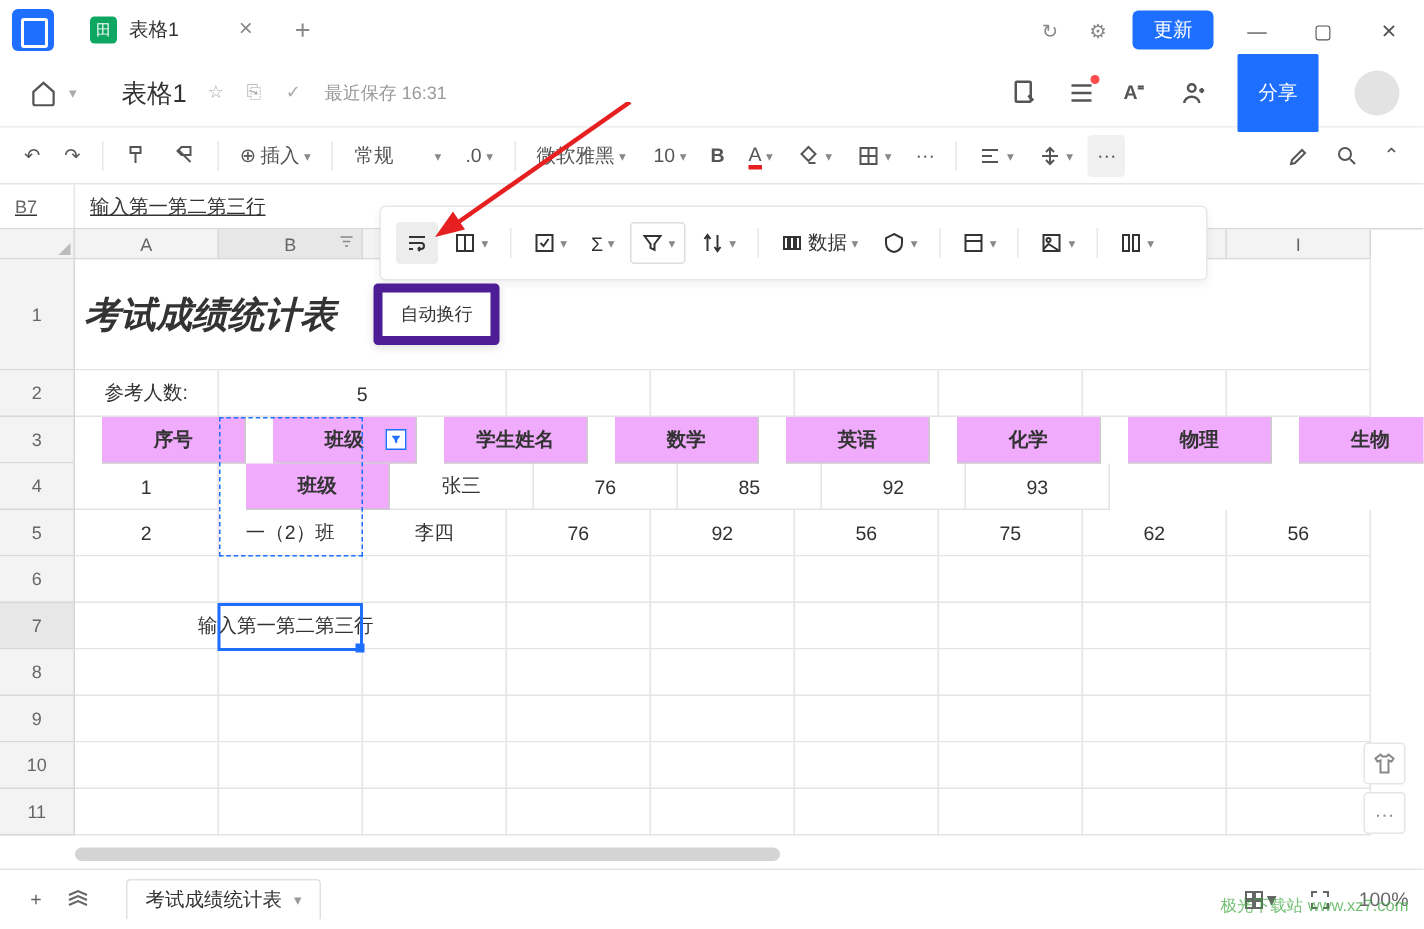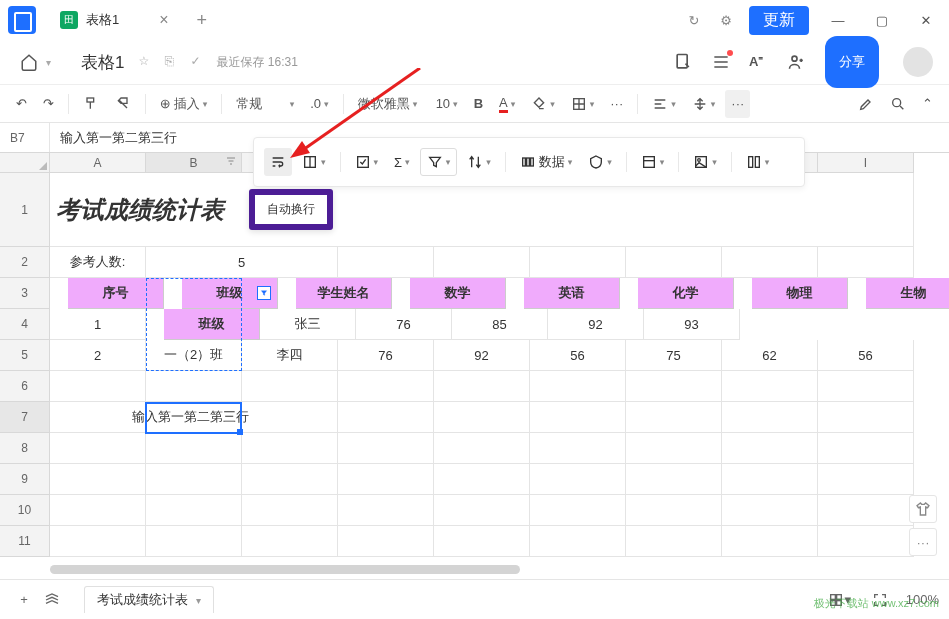--- a/index.html
+++ b/index.html
@@ -7,43 +7,43 @@
 .titlebar{height:40px;display:flex;align-items:center;padding:0 8px;background:#fff;}
 .logo{width:28px;height:28px;background:#1e6fff;border-radius:4px;margin-right:10px;position:relative;}
 .logo::after{content:"";position:absolute;left:6px;top:6px;width:14px;height:16px;border:2px solid #fff;border-radius:2px;}
 .tab{display:flex;align-items:center;height:32px;padding:0 14px;background:#fff;border-radius:8px 8px 0 0;position:relative;}
 .tab-icon{width:18px;height:18px;background:#0ea762;border-radius:3px;margin-right:8px;display:flex;align-items:center;justify-content:center;}
 .tab-icon::after{content:"田";color:#fff;font-size:10px;}
 .tab-close{margin-left:40px;color:#888;font-size:16px;}
 .tab-add{margin-left:14px;color:#888;font-size:18px;}
 .titlebar-right{margin-left:auto;display:flex;align-items:center;gap:14px;}
 .titlebar-right .ico{width:18px;height:18px;color:#888;display:flex;align-items:center;justify-content:center;}
-.btn-update{background:#1e6fff;color:#fff;padding:4px 14px;border-radius:4px;font-size:16px;font-family:Liberation Mono, monospace;}
+.btn-update{background:#1e6fff;color:#fff;padding:4px 14px;border-radius:4px;font-size:13px;font-family:Liberation Mono, monospace;}
 .winbtn{width:30px;height:30px;display:flex;align-items:center;justify-content:center;color:#555;}
 .docbar{height:44px;display:flex;align-items:center;padding:0 16px;}
 .home-ico{width:26px;height:26px;color:#555;display:flex;align-items:center;justify-content:center;}
 .home-ico svg{width:18px;height:18px;}
 .doc-title{font-size:17px;margin-left:30px;}
 .doc-meta{margin-left:14px;display:flex;align-items:center;gap:10px;color:#999;font-size:12px;}
 .doc-meta .ico{width:16px;height:16px;color:#aaa;}
 .docbar-right{margin-left:auto;display:flex;align-items:center;gap:18px;}
 .docbar-right .ico{width:20px;height:20px;color:#555;position:relative;}
 .reddot::after{content:"";position:absolute;top:-2px;right:-2px;width:6px;height:6px;background:#ff4d4f;border-radius:50%;}
-.btn-share{background:#1e6fff;color:#fff;padding:17px 14px;border-radius:12px;font-size:13px;}
+.btn-share{background:#1e6fff;color:#fff;padding:17px 14px;border-radius:1px;font-size:13px;}
 .avatar{width:30px;height:30px;border-radius:50%;background:#e3e3e3;margin-left:6px;}
 .toolbar{height:38px;border-top:1px solid #eee;display:flex;align-items:center;padding:0 10px;gap:4px;color:#555;}
 .tb{height:28px;padding:0 6px;display:flex;align-items:center;border-radius:3px;gap:3px;font-size:13px;}
 .tb .caret{font-size:9px;color:#888;}
 .tb-sep{width:1px;height:20px;background:#e8e8e8;margin:0 4px;}
 .tb svg{width:16px;height:16px;}
 .tb-right{margin-left:auto;display:flex;align-items:center;gap:4px;}
 .secondbar{position:absolute;left:253px;top:137px;width:552px;height:50px;background:#fff;border:1px solid #e8e8e8;border-radius:4px;box-shadow:0 2px 6px rgba(0,0,0,0.06);display:flex;align-items:center;padding:0 10px;gap:4px;z-index:10;}
 .secondbar .tb.active{background:#ededed;}
 .tooltip{position:absolute;left:249px;top:189px;background:#fff;border:6px solid #4c1d95;border-radius:3px;padding:6px 12px;font-size:12px;box-shadow:0 2px 6px rgba(0,0,0,0.12);z-index:11;}
-.cellref{height:30px;display:flex;align-items:center;border-top:1px solid #e5e5e5;}
+.cellref{height:30px;display:flex;align-items:center;border-top:1px solid #e5e5e5;text-decoration:underline;}
 .namebox{width:50px;padding:0 10px;height:100%;display:flex;align-items:center;border-right:1px solid #e5e5e5;font-size:12px;color:#666;}
 .formula{flex:1;padding:0 10px;font-size:13px;}
 .grid{position:relative;border-top:1px solid #d8d8d8;}
 .corner{position:absolute;left:0;top:0;width:50px;height:20px;background:#f3f3f3;border-right:1px solid #d8d8d8;border-bottom:1px solid #d8d8d8;}
 .corner::after{content:"";position:absolute;right:2px;bottom:2px;width:0;height:0;border-right:8px solid #bbb;border-top:8px solid transparent;}
 .colheads{position:absolute;left:50px;top:0;height:20px;display:flex;}
 .ch{width:96px;height:20px;background:#f3f3f3;border-right:1px solid #d8d8d8;border-bottom:1px solid #d8d8d8;display:flex;align-items:center;justify-content:center;font-size:12px;color:#666;position:relative;}
 .ch.sel{background:#e7e7e7;}
 .filter-hint{position:absolute;right:4px;color:#888;}
 .filter-hint svg{width:12px;height:12px;}

